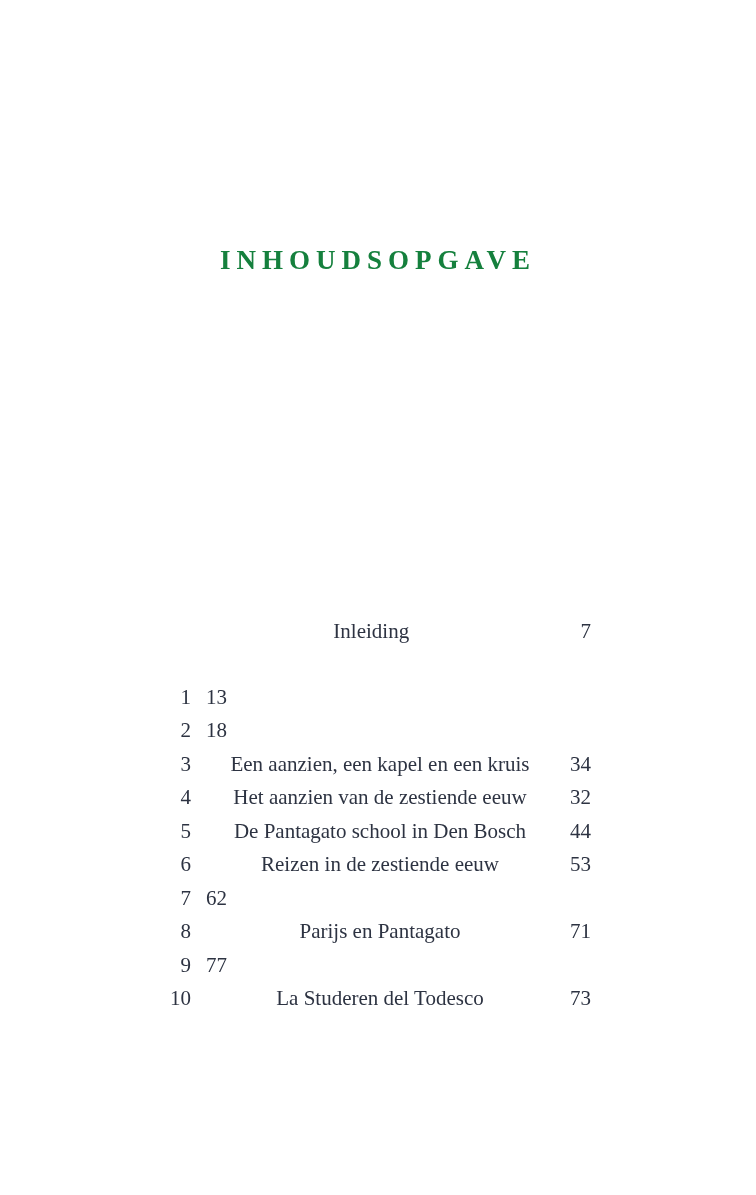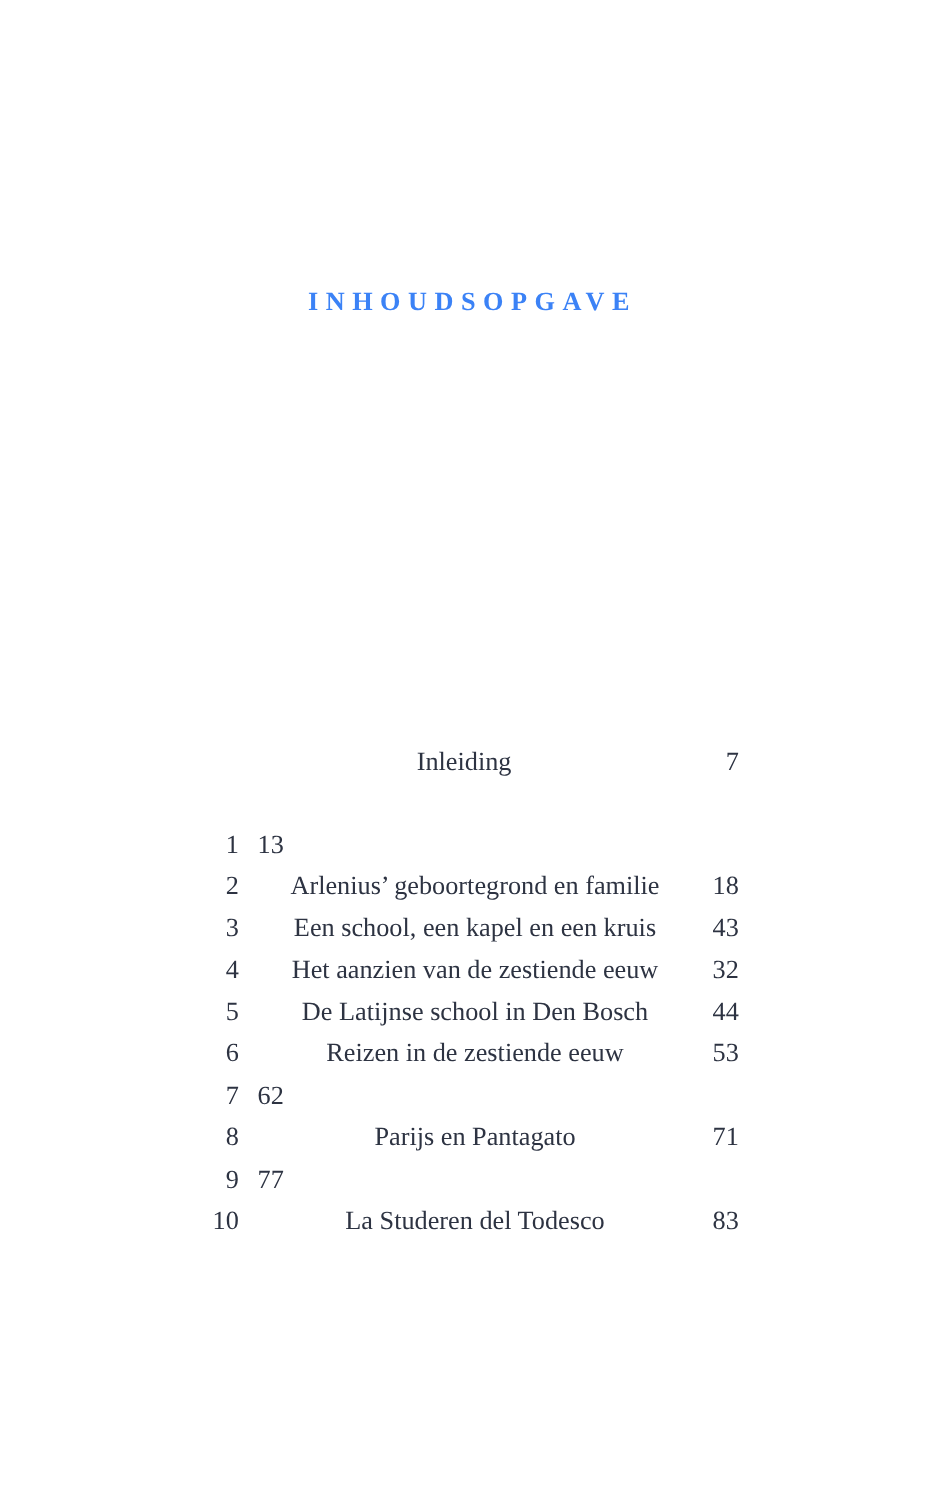--- a/index.html
+++ b/index.html
@@ -10,28 +10,28 @@
   .page {
     position: relative;
     width: 756px;
     height: 1195px;
     background: #ffffff;
     font-family: "Liberation Serif", "DejaVu Serif", serif;
     color: #2d3342;
     overflow: hidden;
   }
   .book-title {
-    margin: 0;
+    margin: 16px;
     padding-top: 231px;
     text-align: center;
-    font-size: 21px;
+    font-size: 27px;
     line-height: 1;
     font-weight: 700;
     letter-spacing: 6px;
-    color: #3b82f6;
+    color: #15803d;
   }
   .toc {
     width: 421px;
     margin: 341px 0 0 170px;
     font-size: 21px;
   }
   .toc-row {
     display: flex;
     align-items: baseline;
     line-height: 33.5px;
@@ -73,36 +73,35 @@
       <span class="chapter-page">7</span>
     </div>
 
     <div class="chapter-list" id="chapter-list">
         <div class="toc-row">
           <span class="chapter-num">1</span>
           <span class="chapter-page">13</span>
         </div>
         <div class="toc-row">
           <span class="chapter-num">2</span>
-          <span class="chapter-title">Arlenius’ geboortegrond en familie</span>
           <span class="chapter-page">18</span>
         </div>
         <div class="toc-row">
           <span class="chapter-num">3</span>
-          <span class="chapter-title">Een school, een kapel en een kruis</span>
-          <span class="chapter-page">43</span>
+          <span class="chapter-title">Een aanzien, een kapel en een kruis</span>
+          <span class="chapter-page">34</span>
         </div>
         <div class="toc-row">
           <span class="chapter-num">4</span>
           <span class="chapter-title">Het aanzien van de zestiende eeuw</span>
           <span class="chapter-page">32</span>
         </div>
         <div class="toc-row">
           <span class="chapter-num">5</span>
-          <span class="chapter-title">De Latijnse school in Den Bosch</span>
+          <span class="chapter-title">De Pantagato school in Den Bosch</span>
           <span class="chapter-page">44</span>
         </div>
         <div class="toc-row">
           <span class="chapter-num">6</span>
           <span class="chapter-title">Reizen in de zestiende eeuw</span>
           <span class="chapter-page">53</span>
         </div>
         <div class="toc-row">
           <span class="chapter-num">7</span>
           <span class="chapter-page">62</span>
@@ -112,18 +111,18 @@
           <span class="chapter-title">Parijs en Pantagato</span>
           <span class="chapter-page">71</span>
         </div>
         <div class="toc-row">
           <span class="chapter-num">9</span>
           <span class="chapter-page">77</span>
         </div>
         <div class="toc-row">
           <span class="chapter-num">10</span>
           <span class="chapter-title">La Studeren del Todesco</span>
-          <span class="chapter-page">83</span>
+          <span class="chapter-page">73</span>
         </div>
       </div>
 
   </div>
 </div>
 
 </body></html>

